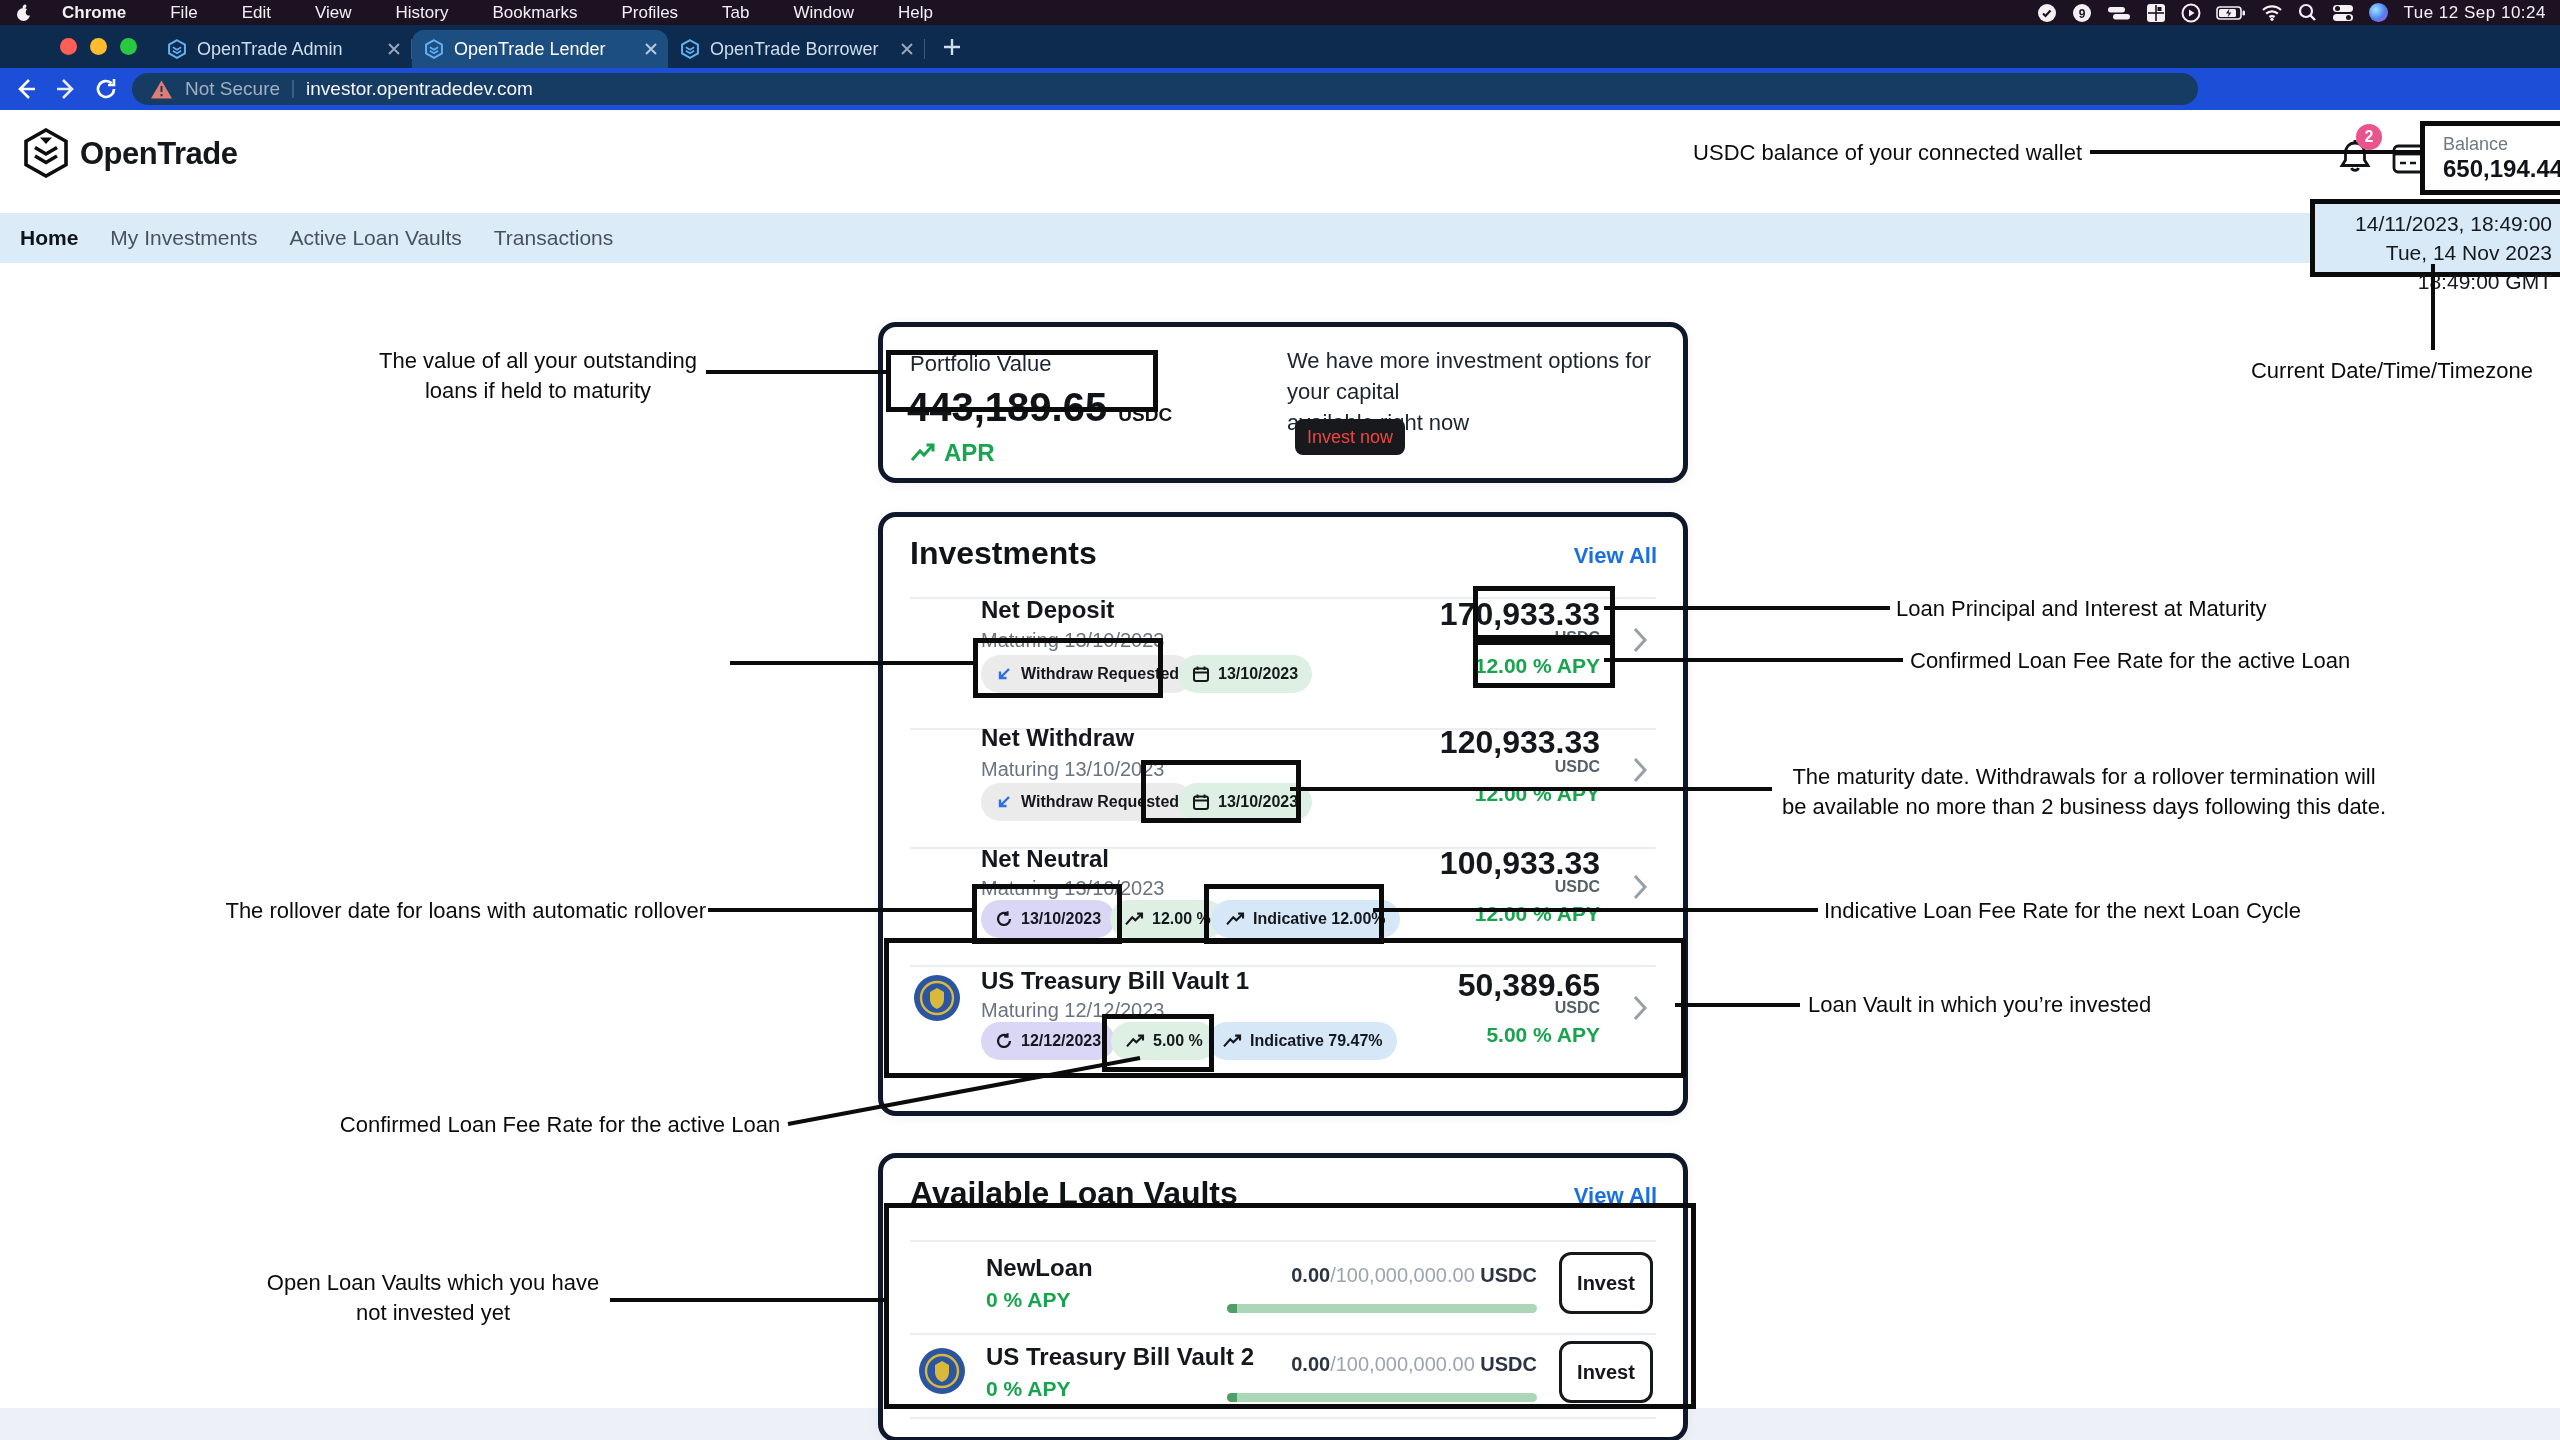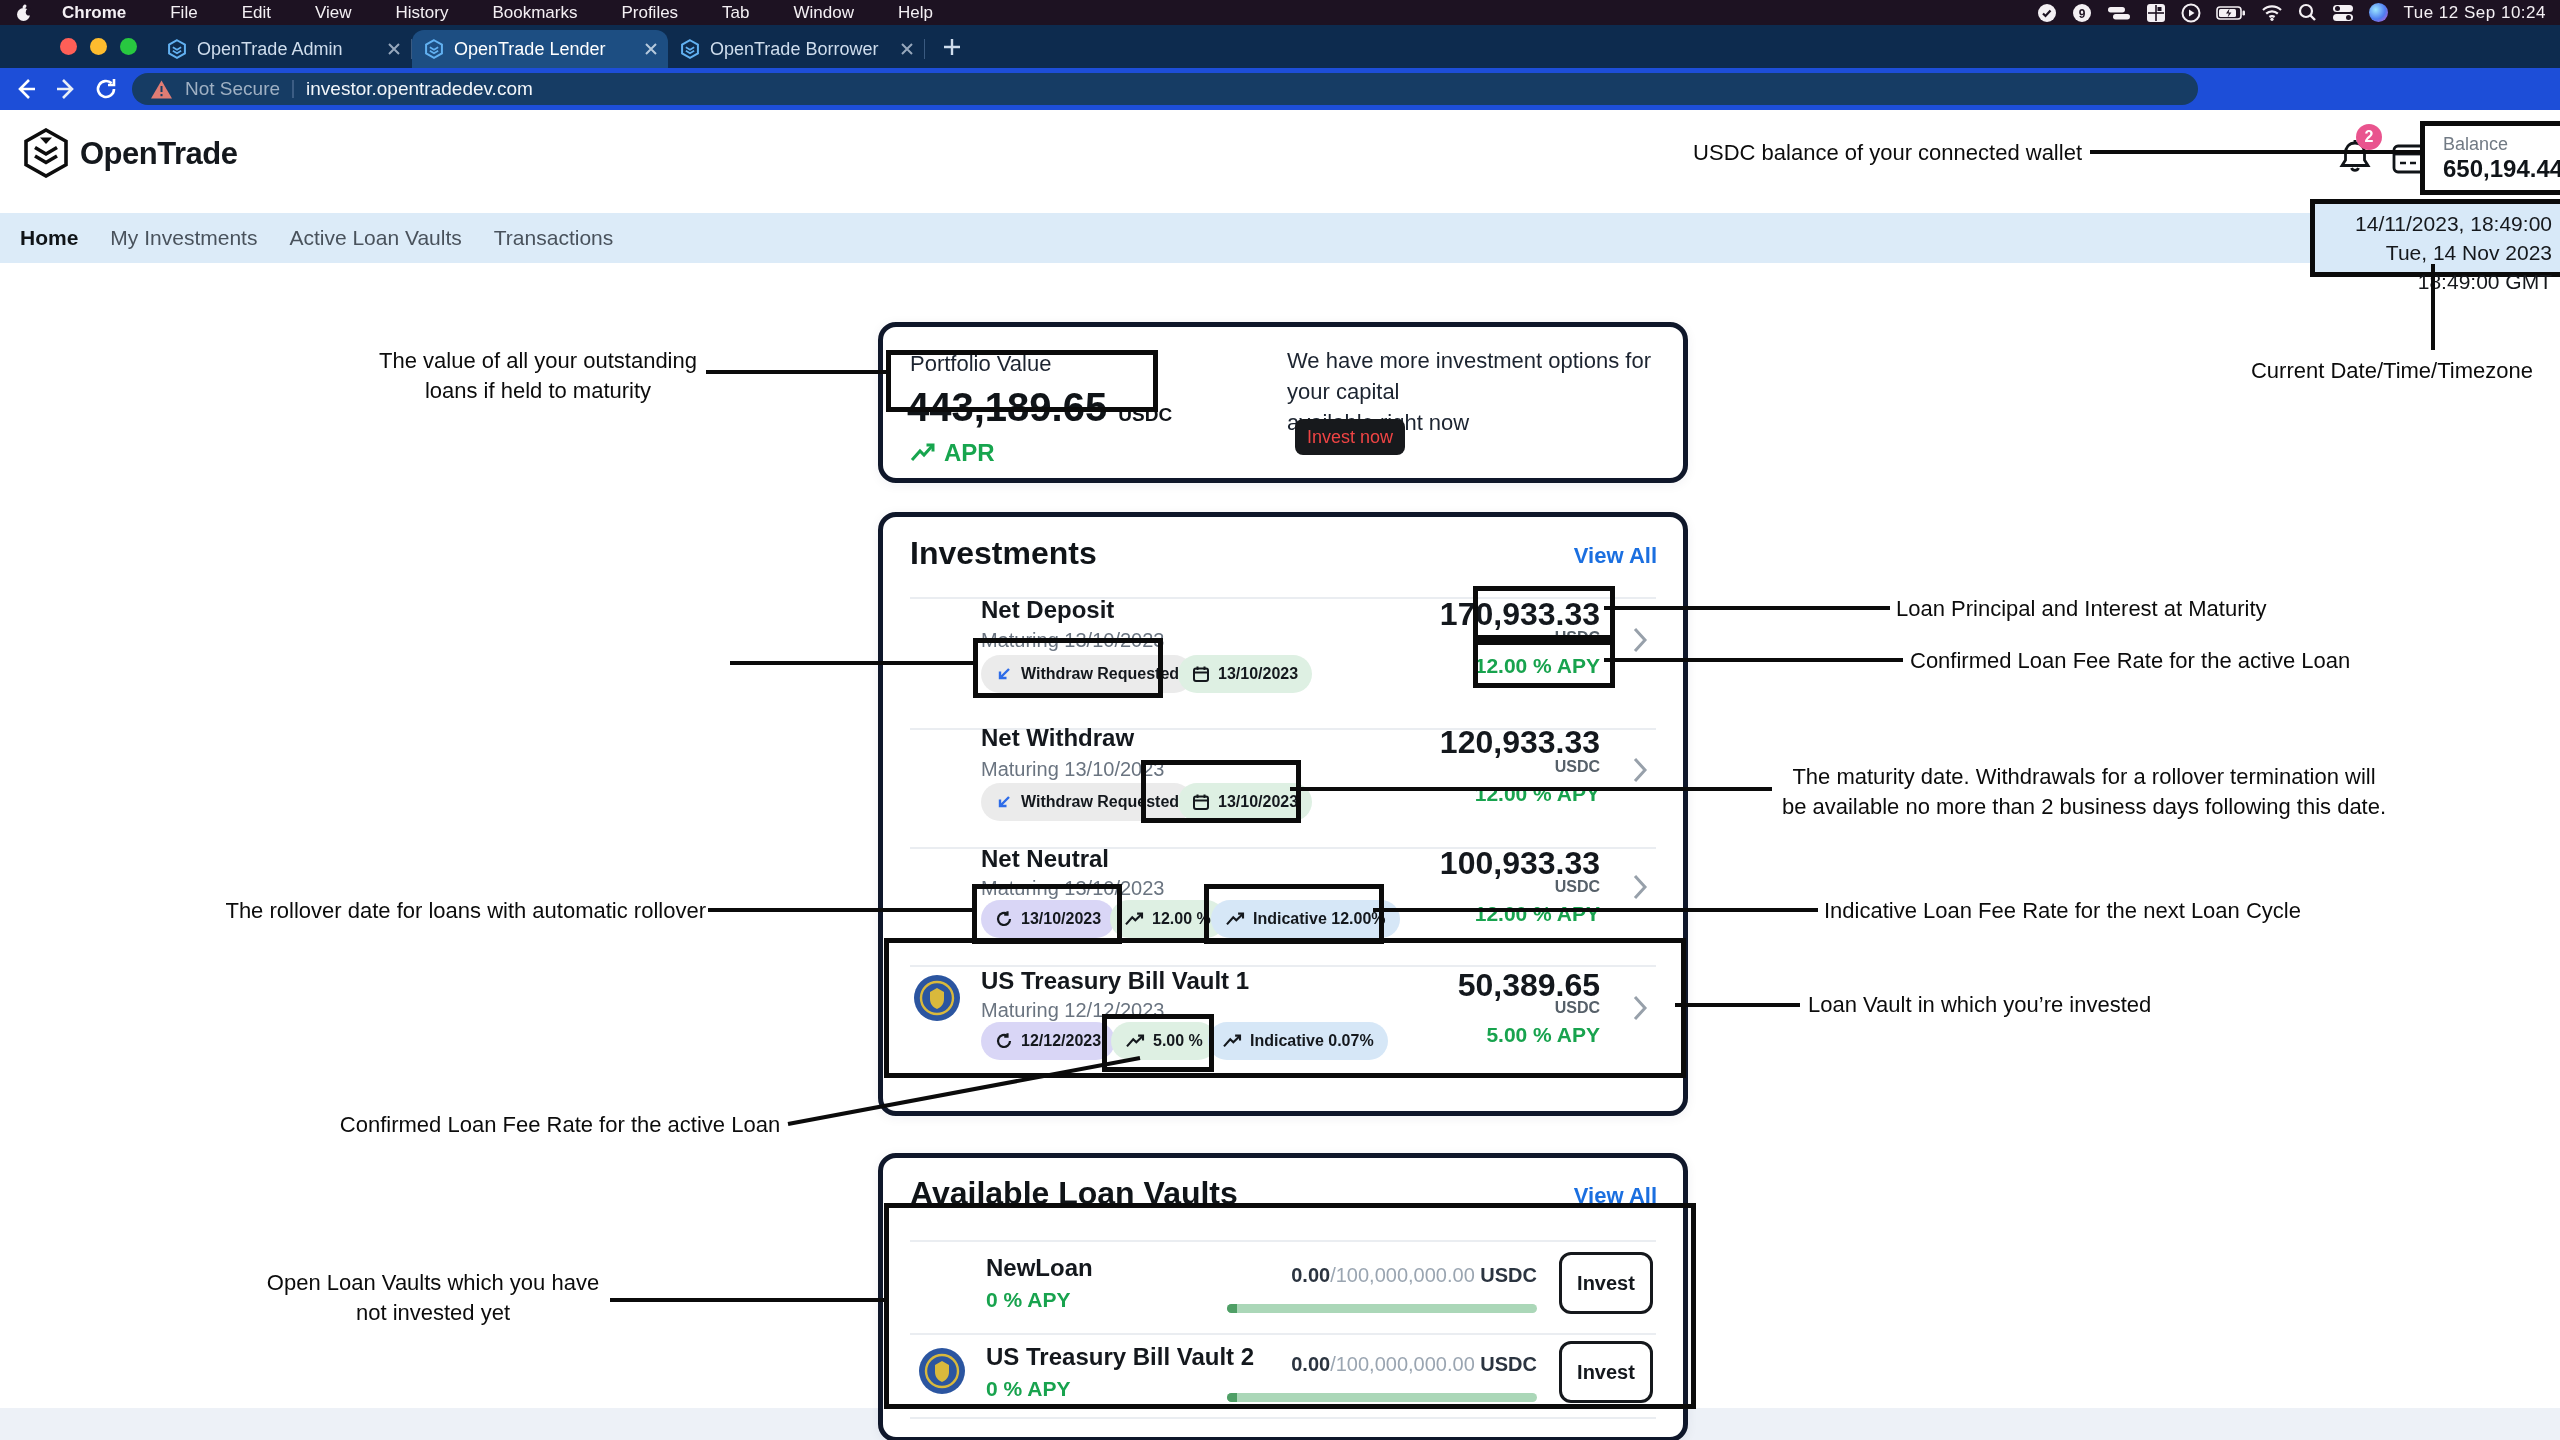--- a/index.html
+++ b/index.html
@@ -453,21 +453,21 @@
           <path d="M2 15l7-8 3.5 3.5L20 3" fill="none" stroke="#14181d" stroke-width="2.4"></path>
           <path d="M14.5 3H20v5.5" fill="none" stroke="#14181d" stroke-width="2.4"></path>
         </svg>
       <span>5.00 %</span>
     </span>
     <span class="ab pill pill-blue" style="left:330px;top:62px">
       <svg width="20" height="16" viewBox="0 0 22 18">
           <path d="M2 15l7-8 3.5 3.5L20 3" fill="none" stroke="#14181d" stroke-width="2.4"></path>
           <path d="M14.5 3H20v5.5" fill="none" stroke="#14181d" stroke-width="2.4"></path>
         </svg>
-      <span>Indicative 0.07%</span>
+      <span>Indicative 79.47%</span>
     </span>
     <span class="ab amt" style="right:78px;top:7px">50,389.65</span>
     <span class="ab usdc" style="right:78px;top:39px">USDC</span>
     <span class="ab apy" style="right:78px;top:63px">5.00 % APY</span>
     <span class="ab" style="right:30px;top:34px"><svg width="16" height="28" viewBox="0 0 16 28">
           <path d="M3 3l10 11L3 25" fill="none" stroke="#97a0aa" stroke-width="3"></path>
         </svg></span>
   </div>
 
   <div class="ab card" style="left:878px;top:1133px;width:800px;height:279px">

